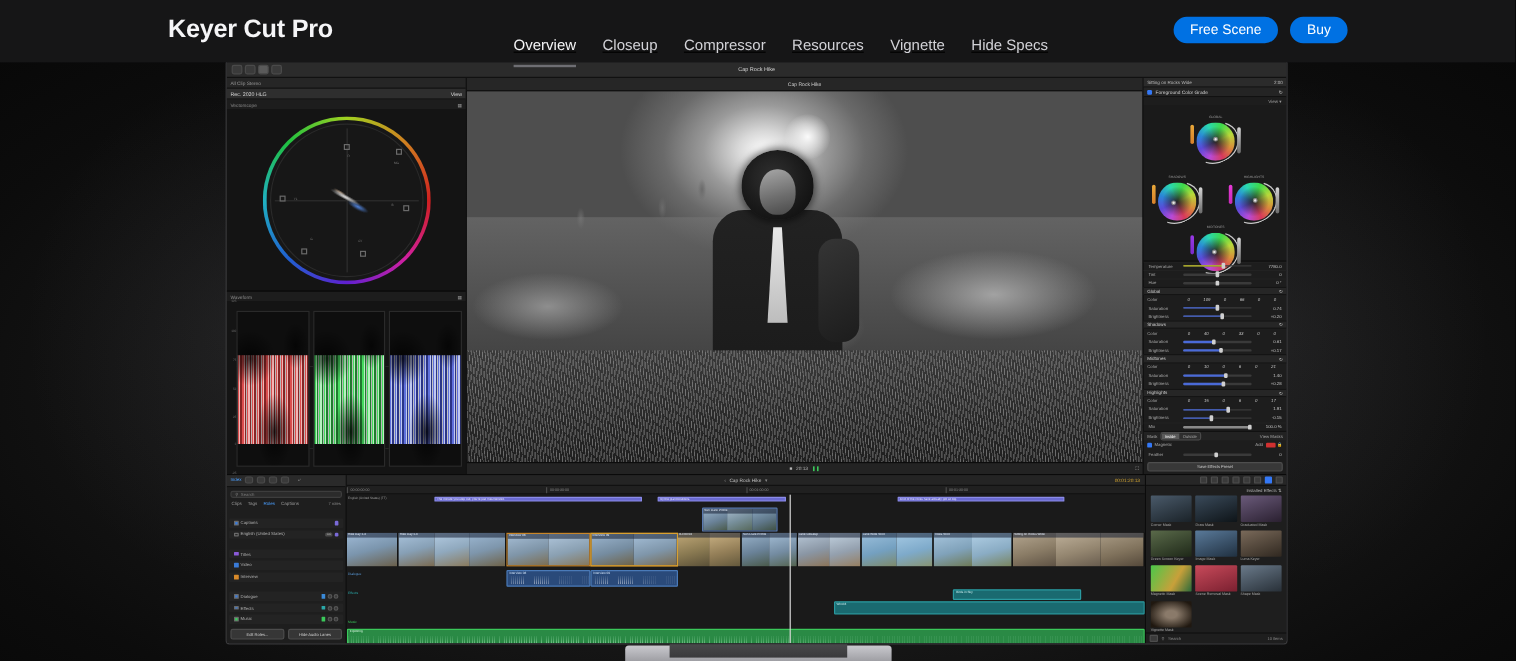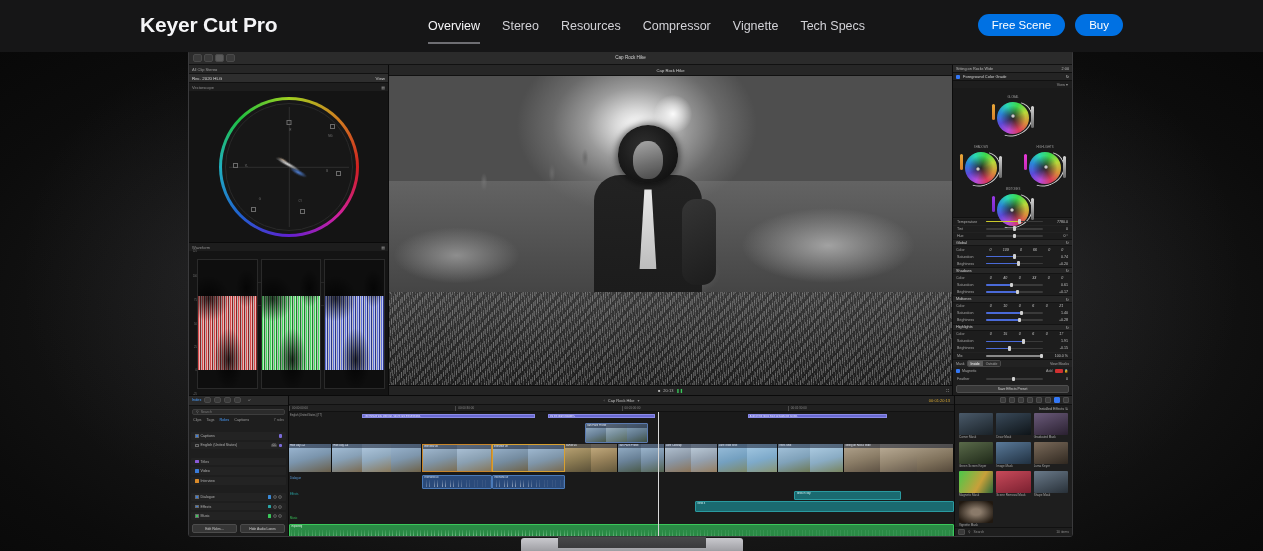--- a/index.html
+++ b/index.html
@@ -31,21 +31,21 @@
     z-index: 40;
     display: flex; align-items: center;
   }
   .brand {
     position: absolute; left: 140px; top: 13px;
     font-size: 21px; font-weight: bold; color: #f5f5f7;
     letter-spacing: -0.2px;
   }
   .nav-links {
     position: absolute; left: 428px; top: 0; height: 64px;
-    display: flex; align-items: flex-start; gap: 0;
+    display: flex; align-items: flex-end; gap: 0; text-decoration: underline;
   }
   .nav-link {
     font-size: 12.5px; color: #d2d2d7;
     padding: 0 22px 0 0;
     margin-right: 0;
     position: relative;
     height: 52px; display: flex; align-items: center;
     cursor: pointer;
     white-space: nowrap;
   }
@@ -537,25 +537,25 @@
 
 <div class="page">
   <div class="page-bg-gradient"></div>
   <div class="glow-left"></div>
   <div class="glow-right"></div>
 
   <nav class="navbar">
     <div class="brand">Keyer Cut Pro</div>
     <div class="nav-links">
       <a class="nav-link active">Overview</a>
-      <a class="nav-link">Stereo</a>
+      <a class="nav-link">Closeup</a>
+      <a class="nav-link">Compressor</a>
       <a class="nav-link">Resources</a>
-      <a class="nav-link">Compressor</a>
       <a class="nav-link">Vignette</a>
-      <a class="nav-link">Tech Specs</a>
+      <a class="nav-link">Hide Specs</a>
     </div>
     <div class="nav-btns">
       <button class="btn-pill">Free Scene</button>
       <button class="btn-pill">Buy</button>
     </div>
   </nav>
 
   <div class="stand-base"></div>
   <div class="stand-neck"></div>
 

